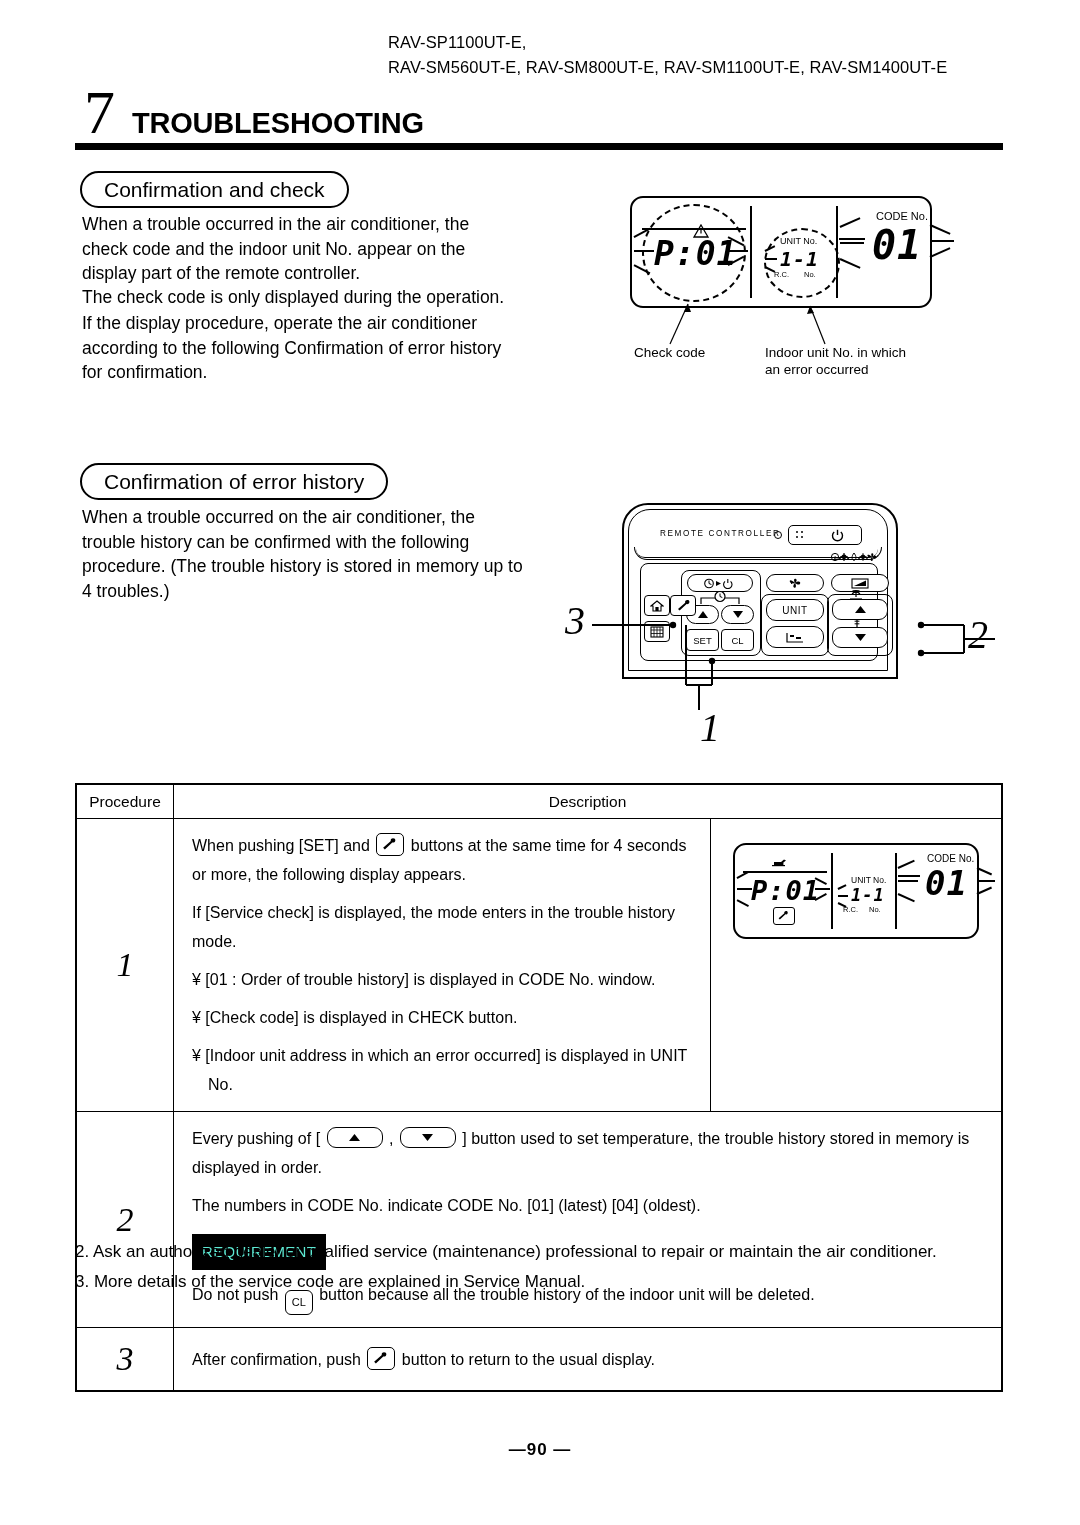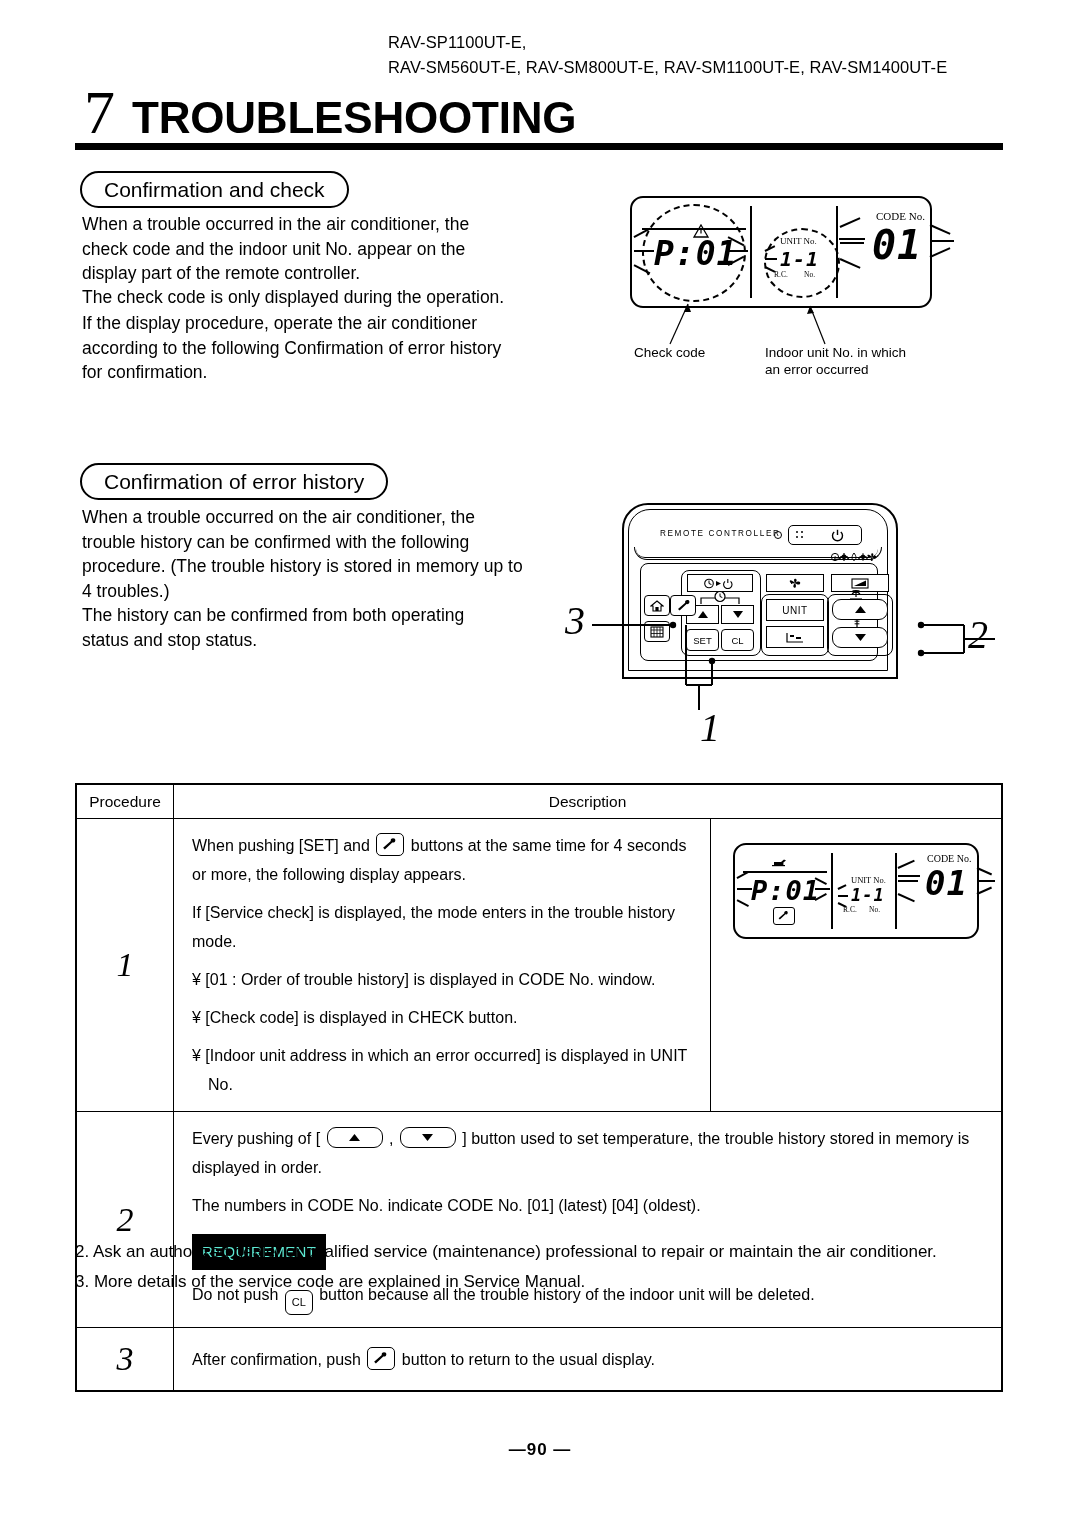--- a/index.html
+++ b/index.html
@@ -23,21 +23,21 @@
   .chapter{
     position:absolute;left:84px;top:83px;
     display:flex;align-items:baseline;
   }
   .chapter .num{
     font-size:62px;font-weight:400;line-height:58px;
     font-family:"Liberation Serif", serif;font-style:normal;
     letter-spacing:-1px;
   }
   .chapter .title{
-    font-size:44px;font-weight:700;line-height:50px;
+    font-size:29px;font-weight:700;line-height:50px;
     margin-left:18px;letter-spacing:-.2px;
   }
   .rule{
     position:absolute;left:75px;top:143px;width:928px;height:7px;background:#000;
   }
 
   
   .pill{
     position:absolute;
     border:2.2px solid #000;border-radius:22px;
@@ -60,21 +60,21 @@
     border:2.4px solid #000;border-radius:13px;
     background:#fff;
   }
   .lcd .vline{position:absolute;width:2px;background:#000;top:8px;bottom:8px;}
   .lcd .hline{position:absolute;height:1.6px;background:#000;}
   .seg{
     font-family:"DejaVu Sans Mono", monospace;
     font-weight:700;font-style:italic;
     letter-spacing:1px;
   }
-  .lbl{font-size:9px;white-space:nowrap;font-family:Liberation Serif, serif;}
+  .lbl{font-size:9px;white-space:nowrap;}
   .lbl.sm{font-size:7.5px;}
   .dashcircle{
     position:absolute;border:2px dashed #000;border-radius:50%;
   }
   
   .rays{position:absolute;}
   .rays i{position:absolute;display:block;height:2.2px;background:#000;transform-origin:0 50%;}
 
   .caption{position:absolute;font-size:13.5px;line-height:17px;}
 
@@ -107,21 +107,21 @@
   .rc-power{
     position:absolute;left:166px;top:22px;width:72px;height:18px;
     border:1.6px solid #000;border-radius:5px;
   }
   .rc-panel{
     position:absolute;left:18px;top:60px;width:236px;height:96px;
     border:1.6px solid #000;border-radius:8px;
   }
   .grp{position:absolute;border:1.5px solid #000;border-radius:8px;}
   .btn{
-    position:absolute;border:1.6px solid #000;border-radius:0;
+    position:absolute;border:1.6px solid #000;border-radius:10px;
     background:#fff;display:flex;align-items:center;justify-content:center;
     font-size:8.5px;font-weight:400;
   }
   .btn.sq{border-radius:4px;}
   .callout{
     position:absolute;font-family:"Liberation Serif",serif;font-style:italic;
     font-size:40px;line-height:40px;font-weight:400;
   }
 
   
@@ -247,21 +247,20 @@
     <line x1="190" y1="10" x2="205" y2="48" stroke="#000" stroke-width="1.2"></line>
     <polygon points="190,10 187,18 194,17" fill="#000"></polygon>
   </svg>
   <div class="caption" style="left:634px;top:344px;">Check code</div>
   <div class="caption" style="left:765px;top:344px;">Indoor unit No. in which</div>
   <div class="caption" style="left:765px;top:361px;">an error occurred</div>
 
   <div class="pill" style="left:80px;top:463px;">Confirmation of error history</div>
 
   <div class="para" style="left:82px;top:505px;width:442px;">When a trouble occurred on the air conditioner, the trouble history can be confirmed with the following procedure. (The trouble history is stored in memory up to 4 troubles.)</div>
-  <div class="para" style="left:82px;top:603px;width:420px;">The history can be confirmed from both operating status and stop status.</div>
 
   <div class="remote" style="left:622px;top:503px;width:272px;height:172px;">
     <div class="rc-body"></div>
     <div class="rc-body2"></div>
     <div class="rc-lip"></div>
     <div class="rc-lip2"></div>
 
     <div class="rc-label">REMOTE CONTROLLER</div>
     <div class="rc-led"></div>
     <div class="rc-power">

